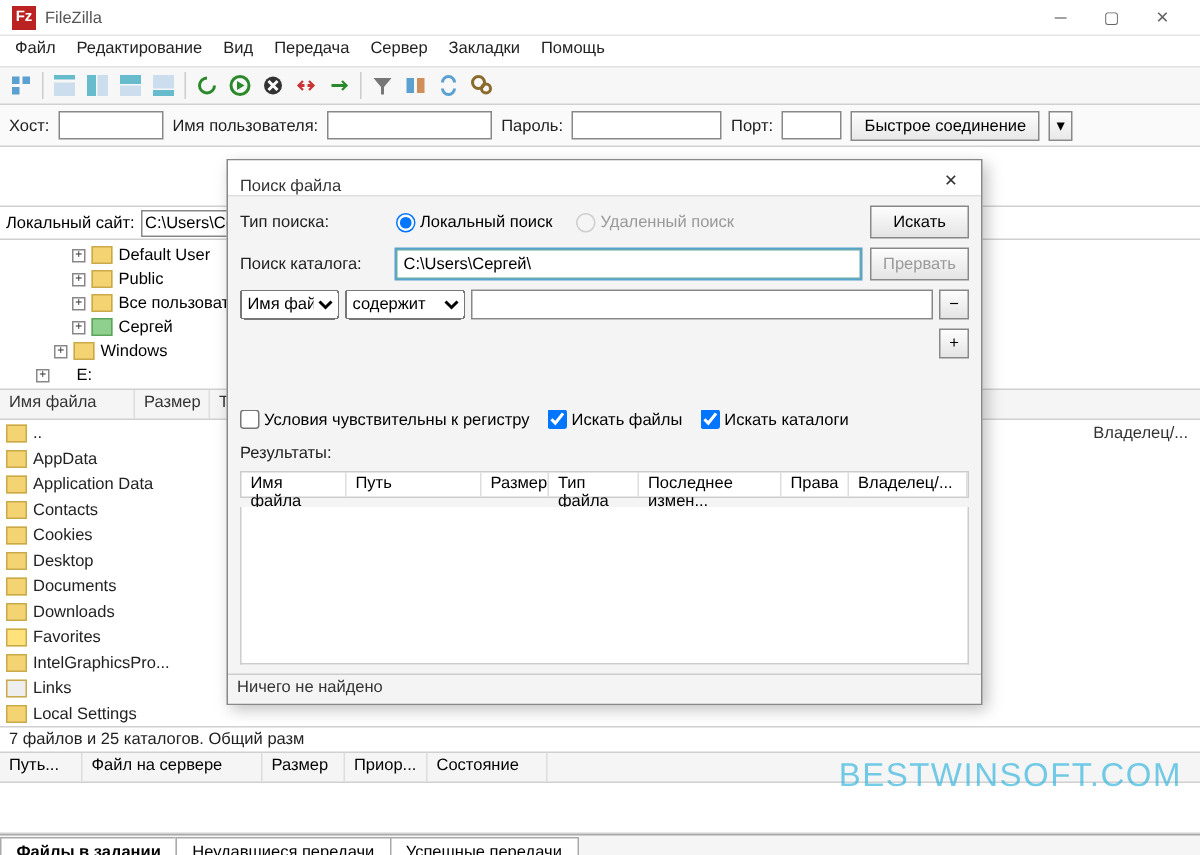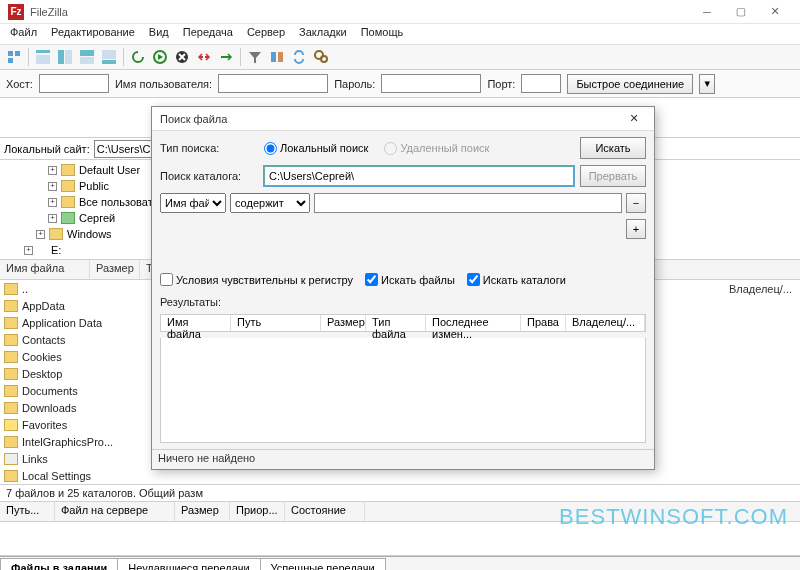--- a/index.html
+++ b/index.html
@@ -68,21 +68,21 @@
 
 .bottom-tabs { height: 22px; display:flex; align-items:flex-end; border-top:1px solid #aaa; background:#f5f5f5; }
 .bottom-tabs .tab { padding:3px 10px; border:1px solid #aaa; background:#fff; margin-right:-1px; font-size:11px; }
 .bottom-tabs .tab.active { font-weight:bold; }
 
 
 .watermark { position:absolute; right:12px; bottom:40px; font-size:22px; font-weight:normal; letter-spacing:1px; color:#2bb3dd; opacity:.65; }
 
 
 .modal { position:absolute; left:151px; top:106px; width:504px; height:364px; background:#f4f4f4; border:1px solid #888; box-shadow: 3px 3px 10px rgba(0,0,0,.25); display:flex; flex-direction:column; }
-.modal-titlebar { height:24px; background:#fff; border-bottom:1px solid #ddd; display:flex; align-items:center; padding:0 8px; }
+.modal-titlebar { height:24px; background:#fff; border-bottom:1px solid #ddd; display:flex; align-items:flex-end; padding:0 8px; }
 .modal-titlebar .mtitle { color:#333; }
 .modal-titlebar .mclose { margin-left:auto; width:24px; height:20px; display:flex; align-items:center; justify-content:center; color:#333; }
 
 .modal-body { padding:6px 8px; flex:1; display:flex; flex-direction:column; gap:6px; }
 .mrow { display:flex; align-items:center; gap:6px; }
 .mrow .ml { width:98px; color:#222; }
 .mrow input[type=text] { flex:1; height:20px; border:1px solid #6aa; background:#fff; padding:0 4px; outline:1px solid #5aa0d0; }
 .mrow select { height:20px; border:1px solid #888; background:#fff; padding:0 2px; }
 .radio { display:inline-flex; align-items:center; gap:3px; margin-right:10px; }
 .radio input { margin:0; }

